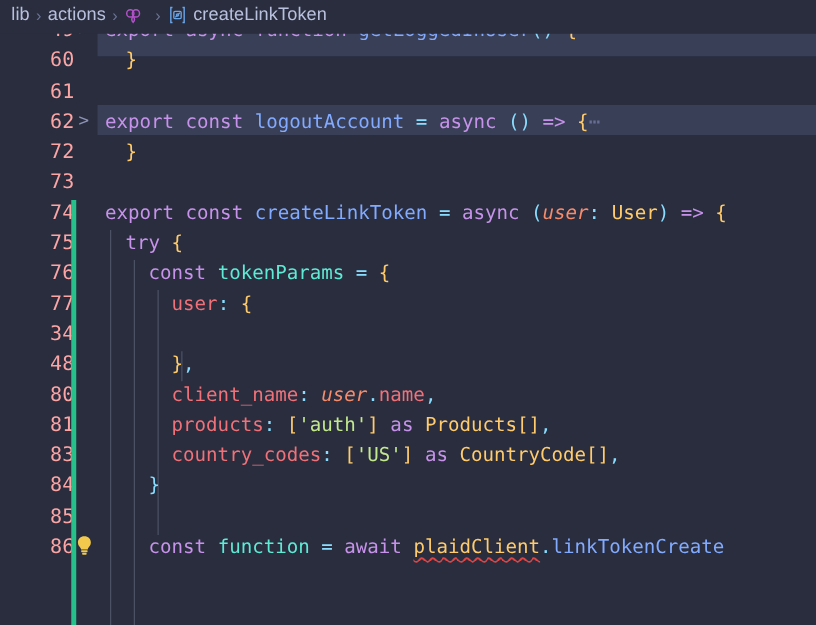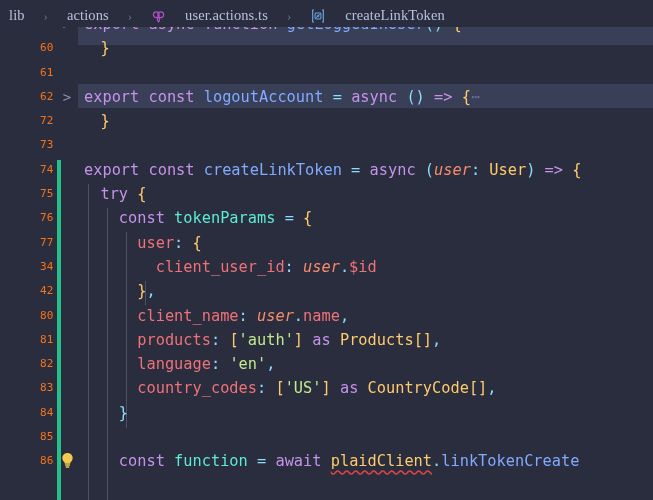--- a/index.html
+++ b/index.html
@@ -7,29 +7,28 @@
     width:653px; height:500px;
     background:#292d3e;
     font-family:"DejaVu Sans Mono", monospace;
     overflow:hidden;
   }
 
   
   #breadcrumb-bar{
     height:24px;
     background:#292d3e;
-    display:flex; align-items:flex-end;
+    display:flex; align-items:center;
     padding:0 0 0 9px;
-    font-family:Liberation Serif, serif;
+    font-family:Liberation Sans, sans-serif;
     font-size:14.5px;
     color:#a6accd;
     white-space:nowrap;
     position:relative;
     z-index:5;
-    gap:14px;
   }
   .crumb{ color:#b9c0dd; letter-spacing:.1px; }
   .crumb-sep{
     color:#6b7394; margin:0 5px; font-size:13px;
     display:inline-block; transform:translateY(-.5px);
   }
   .crumb-ico{ display:inline-flex; align-items:center; margin-right:5px; }
 
   
   #editor{
@@ -48,22 +47,22 @@
     line-height:24.3px;
     font-family:"DejaVu Sans Mono", monospace;
   }
   .row.wrapped{ height:22px; line-height:22px; }
 
   .ln{
     width:52px;
     flex:0 0 52px;
     text-align:right;
     padding-right:9px;
-    color:#f97316;
-    font-size:11px;
+    color:#fca5a5;
+    font-size:16px;
     letter-spacing:.2px;
     user-select:none;
     padding-left:40px;
   }
   .gutter-icons{
     width:30px; flex:0 0 30px;
     display:flex; align-items:center; justify-content:center;
     position:relative;
     user-select:none;
   }
@@ -136,21 +135,20 @@
   <span class="crumb-sep">›</span>
   <span class="crumb-ico">
     <svg width="15" height="15" viewBox="0 0 24 24">
       <g fill="none" stroke="#b152c9" stroke-width="1.9">
         <circle cx="8.4" cy="9.2" r="4.6"></circle>
         <circle cx="15.6" cy="9.2" r="4.6"></circle>
         <path d="M12 12.4 C12 12.4 8.6 17 12 20.6 C15.4 17 12 12.4 12 12.4 Z"></path>
       </g>
     </svg>
   </span>
-  <span class="crumb">user.actions.ts</span>
   <span class="crumb-sep">›</span>
   <span class="crumb-ico">
     <svg width="16" height="16" viewBox="0 0 24 24">
       <path d="M6 3 H4 V21 H6" fill="none" stroke="#6ba6e8" stroke-width="1.7"></path>
       <path d="M18 3 H20 V21 H18" fill="none" stroke="#6ba6e8" stroke-width="1.7"></path>
       <rect x="7.6" y="7.6" width="8.8" height="8.8" rx="1.4" fill="none" stroke="#6ba6e8" stroke-width="1.6"></rect>
       <path d="M9.3 14.8 L14.8 9.3" stroke="#6ba6e8" stroke-width="1.5" fill="none"></path>
       <circle cx="12" cy="12" r="1.5" fill="none" stroke="#6ba6e8" stroke-width="1.3"></circle>
     </svg>
   </span>
@@ -225,46 +223,40 @@
 
   <div class="row">
     <span class="ln">77</span>
     <span class="gutter-icons"></span>
     <span class="code"><span class="prop">      user</span><span class="punc">:</span> <span class="brace">{</span></span>
   </div>
 
   <div class="row">
     <span class="ln">34</span>
     <span class="gutter-icons"></span>
-    <span class="code"><span class="prop">        client_user_id</span><span class="punc">:</span> <span class="param">user</span><span class="punc">.</span><span class="prop">$id</span></span>
-  </div>
-
-  <div class="row">
-    <span class="ln">42</span>
+  </div>
+
+  <div class="row">
+    <span class="ln">48</span>
     <span class="gutter-icons"></span>
     <span class="code"><span class="brace">      }</span><span class="punc">,</span></span>
   </div>
 
   <div class="row">
     <span class="ln">80</span>
     <span class="gutter-icons"></span>
     <span class="code"><span class="prop">      client_name</span><span class="punc">:</span> <span class="param">user</span><span class="punc">.</span><span class="prop">name</span><span class="punc">,</span></span>
   </div>
 
   <div class="row">
     <span class="ln">81</span>
     <span class="gutter-icons"></span>
     <span class="code"><span class="prop">      products</span><span class="punc">:</span> <span class="brace">[</span><span class="str">'auth'</span><span class="brace">]</span> <span class="kw">as</span> <span class="type">Products</span><span class="brace">[]</span><span class="punc">,</span></span>
   </div>
 
-  <div class="row">
-    <span class="ln">82</span>
-    <span class="gutter-icons"></span>
-    <span class="code"><span class="prop">      language</span><span class="punc">:</span> <span class="str">'en'</span><span class="punc">,</span></span>
-  </div>
 
   <div class="row">
     <span class="ln">83</span>
     <span class="gutter-icons"></span>
     <span class="code"><span class="prop">      country_codes</span><span class="punc">:</span> <span class="brace">[</span><span class="str">'US'</span><span class="brace">]</span> <span class="kw">as</span> <span class="type">CountryCode</span><span class="brace">[]</span><span class="punc">,</span></span>
   </div>
 
   <div class="row">
     <span class="ln">84</span>
     <span class="gutter-icons"></span>

